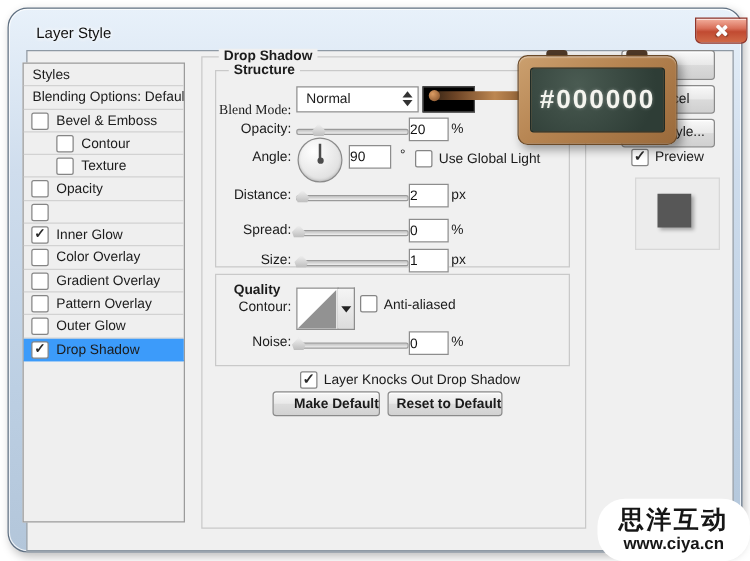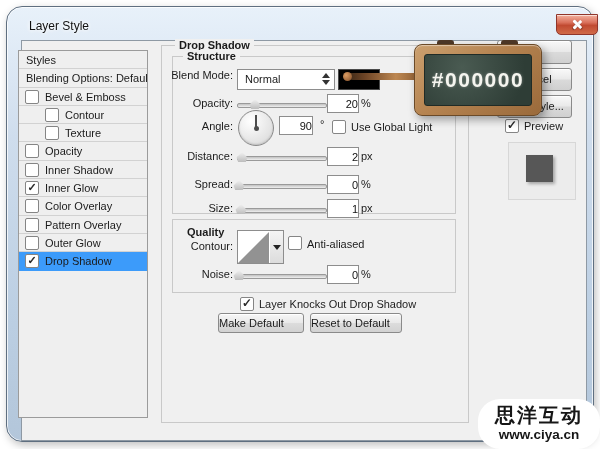--- a/index.html
+++ b/index.html
@@ -25,41 +25,41 @@
   .srow.indent .scbx{left:26px;} .srow.indent .slabel{left:46px;}
   .scbx{position:absolute;left:6px;top:2px;width:12px;height:12px;background:#fff;border:1px solid #858585;
         border-radius:2px;font-size:11px;line-height:11px;text-align:center;font-weight:bold;color:#2b2b2b;}
   .srow.sel{background:#3c9bfa;border-bottom-color:#3c9bfa;}
   
   .fset{position:absolute;border:1px solid #c9c9c9;}
   .legend{position:absolute;background:#f0f0f0;padding:0 4px;font-weight:bold;}
   
   .flabel{position:absolute;left:153px;width:80px;text-align:right;}
   .valbox{position:absolute;left:327px;width:30px;height:17px;background:#fff;border:1px solid #8d8d8d;
-          font-family:"Liberation Sans",sans-serif;font-size:11px;text-align:right;padding:0;box-sizing:content-box;color:#111;}
+          font-family:"Liberation Sans",sans-serif;font-size:11px;text-align:left;padding:0;box-sizing:content-box;color:#111;}
   .unit{position:absolute;left:361px;}
   .track{position:absolute;left:237px;width:88px;height:3px;border:1px solid #9a9a9a;border-radius:2px;
          background:linear-gradient(180deg,#c2c2c2,#efefef);}
   .thumb{position:absolute;width:12px;height:10px;background:linear-gradient(180deg,#f2f2f2,#bdbdbd);
          clip-path:polygon(50% 0,95% 55%,82% 100%,18% 100%,5% 55%);filter:drop-shadow(0 0 1px #777);}
   .cbx{position:absolute;width:12px;height:12px;background:#fff;border:1px solid #858585;border-radius:2px;
        font-size:12px;line-height:11px;text-align:center;font-weight:bold;color:#2b2b2b;}
   .dropdown{position:absolute;left:237px;top:69px;width:96px;height:19px;background:#fff;border:1px solid #8d8d8d;line-height:19px;}
   .dropdown .dtext{position:absolute;left:7px;}
   .spin{position:absolute;right:4px;top:3px;display:flex;flex-direction:column;gap:2px;}
   .tri-up{width:0;height:0;border-left:4px solid transparent;border-right:4px solid transparent;border-bottom:5px solid #333;}
   .tri-dn{width:0;height:0;border-left:4px solid transparent;border-right:4px solid transparent;border-top:5px solid #333;}
   .swatch{position:absolute;left:338px;top:69px;width:40px;height:19px;border:1px solid #4a4a4a;}
   .dial{position:absolute;left:238px;top:110px;width:34px;height:34px;border-radius:50%;
         background:radial-gradient(circle at 35% 30%,#ffffff,#d5d5d5);border:1px solid #8a8a8a;box-shadow:inset 0 -1px 2px rgba(0,0,0,.15);}
   .needle{position:absolute;left:16px;top:4px;width:2px;height:13px;background:#4c4c4c;}
   .hub{position:absolute;left:14.5px;top:14.5px;width:5px;height:5px;border-radius:50%;background:#4c4c4c;}
   .btn{position:absolute;height:18px;border:1px solid #8a8a8a;border-radius:3px;color:#1b1b1b;
-       background:linear-gradient(180deg,#f7f7f7,#e9e9e9 48%,#dcdcdc 52%,#d2d2d2);text-align:left;line-height:18px;
-       box-shadow:inset 0 1px 0 #fff;}
+       background:linear-gradient(180deg,#f7f7f7,#e9e9e9 48%,#dcdcdc 52%,#d2d2d2);text-align:right;line-height:18px;
+       box-shadow:inset 0 1px 0 #fff;font-weight:bold;}
   .contourbox{position:absolute;left:237px;top:230px;width:32px;height:32px;background:#fff;border:1px solid #8d8d8d;overflow:hidden;}
   .ctri{position:absolute;left:0;bottom:0;width:0;height:0;border-bottom:31px solid #929292;border-left:31px solid transparent;}
   .contourarrow{position:absolute;left:270px;top:230px;width:13px;height:32px;border:1px solid #8d8d8d;border-left:none;
         background:linear-gradient(180deg,#f5f5f5,#dcdcdc);}
   .carr{position:absolute;left:3px;top:14px;width:0;height:0;border-left:4px solid transparent;border-right:4px solid transparent;border-top:5px solid #222;}
   
   .rbtn{position:absolute;left:497px;width:73px;height:21px;border:1px solid #8a8a8a;border-radius:3px;
         background:linear-gradient(180deg,#f9f9f9,#e9e9e9 48%,#dadada 52%,#d0d0d0);text-align:center;line-height:21px;box-shadow:inset 0 1px 0 #fff;}
   .pvbox{position:absolute;left:508px;top:142px;width:66px;height:56px;background:#ececec;border:1px solid #d7d7d7;}
   .pvsq{position:absolute;left:17px;top:12px;width:27px;height:27px;background:#575757;box-shadow:2px 2px 3px rgba(0,0,0,.3);}
@@ -115,29 +115,32 @@
     <div class="srow hascb indent">
       <span class="scbx"></span>
       <span class="slabel">Texture</span>
       </div>
     <div class="srow hascb">
       <span class="scbx"></span>
       <span class="slabel">Opacity</span>
       </div>
     <div class="srow hascb">
       <span class="scbx"></span>
-      <span class="slabel">Inner Shadow</span>
       </div>
     <div class="srow hascb">
       <span class="scbx">✓</span>
       <span class="slabel">Inner Glow</span>
       </div>
     <div class="srow hascb">
       <span class="scbx"></span>
       <span class="slabel">Color Overlay</span>
+      </div>
+    <div class="srow hascb">
+      <span class="scbx"></span>
+      <span class="slabel">Gradient Overlay</span>
       </div>
     <div class="srow hascb">
       <span class="scbx"></span>
       <span class="slabel">Pattern Overlay</span>
       </div>
     <div class="srow hascb">
       <span class="scbx"></span>
       <span class="slabel">Outer Glow</span>
       </div>
     <div class="srow hascb sel">
@@ -145,21 +148,21 @@
       <span class="slabel">Drop Shadow</span>
       </div>
   </div>
 
   <div class="fset" style="left:161px;top:45px;width:306px;height:376px;"></div>
   <div class="legend" style="left:175px;top:39px;">Drop Shadow</div>
 
   <div class="fset" style="left:172px;top:56px;width:282px;height:156px;"></div>
   <div class="legend" style="left:183px;top:50px;">Structure</div>
 
-  <div class="flabel" style="top:69px;">Blend Mode:</div>
+  <div class="flabel" style="top:82px;font-family:Liberation Serif, serif;">Blend Mode:</div>
   <div class="dropdown">
     <span class="dtext">Normal</span>
     <span class="spin">
         <span class="tri-up"></span>
         <span class="tri-dn"></span>
       </span>
   </div>
   <div class="swatch" style="background:#000000;"></div>
 
   <div class="flabel" style="top:97px;">Opacity:</div>

